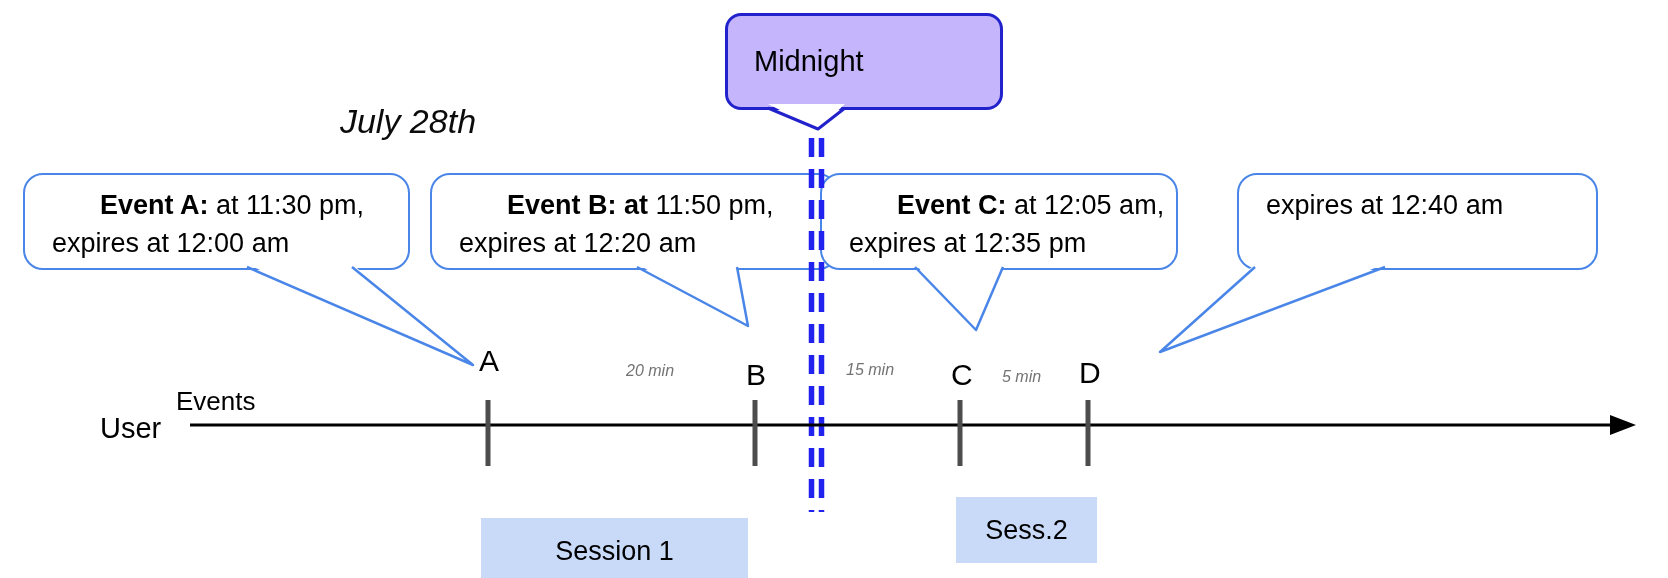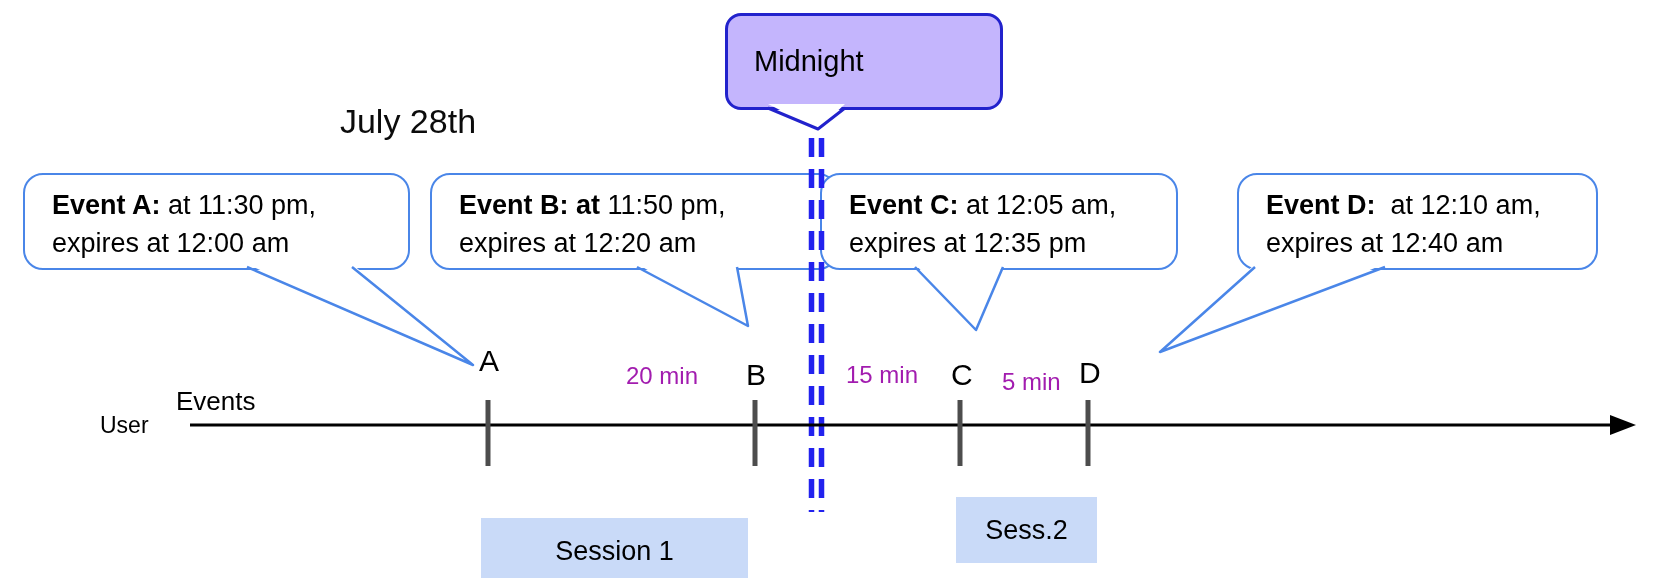--- a/index.html
+++ b/index.html
@@ -17,21 +17,21 @@
   }
   
   .date{
     position:absolute;
     width:240px;
     text-align:center;
     font-size:34px;
     color:#0b0b0b;
     z-index:2;
   }
-  .date-left{left:288px; top:102px;}
+  .date-left{left:288px; top:102px;font-style:italic;}
   .date-right{left:1065px; top:102px;}
 
   
   .midnight-box{
     position:absolute;
     left:725px; top:13px;
     width:278px; height:97px;
     box-sizing:border-box;
     border:3px solid var(--deep-blue);
     border-radius:16px;
@@ -50,37 +50,37 @@
     height:97px;
     border:2.5px solid var(--cornflower);
     border-radius:20px;
     background:#fff;
     padding:11px 20px 0 27px;
     font-size:27px;
     line-height:38px;
     white-space:nowrap;
     z-index:1;
   }
-  .callout b{font-weight:bold;}
+  .callout b{font-weight:bold;margin-left:48px;}
   .callout-a{left:23px;   top:173px; width:387px;}
   .callout-b{left:430px;  top:173px; width:408px;}
   .callout-c{left:820px;  top:173px; width:358px;}
   .callout-d{left:1237px; top:173px; width:361px;}
 
   
   .events-label{position:absolute; left:176px; top:350px; font-size:26px; z-index:2;margin-top:36px;}
-  .user-label{position:absolute; left:100px; top:412px; font-size:23px; z-index:2;}
+  .user-label{position:absolute; left:100px; top:412px; font-size:29px; z-index:2;}
 
   .tick-label{position:absolute; font-size:30px; z-index:2;}
   .tl-a{left:479px;  top:344px;}
   .tl-b{left:746px;  top:358px;}
   .tl-c{left:951px;  top:358px;}
   .tl-d{left:1079px; top:356px;}
 
-  .interval-label{position:absolute; font-size:24px; color:#a21caf; z-index:2;}
+  .interval-label{position:absolute; font-size:16px; color:#737373; z-index:2;font-style:italic;}
   .il-1{left:626px;  top:362px;}
   .il-2{left:846px;  top:361px;}
   .il-3{left:1002px; top:368px;}
 
   
   .session{
     position:absolute;
     top:497px; height:66px;
     background:var(--session-fill);
     display:flex; align-items:center; justify-content:center;
@@ -125,21 +125,20 @@
     <div><b>Event B: at</b><span> 11:50 pm,</span></div>
     <div>expires at 12:20 am</div>
   </div>
 
   <div class="callout callout-c">
     <div><b>Event C:</b><span> at 12:05 am,</span></div>
     <div>expires at 12:35 pm</div>
   </div>
 
   <div class="callout callout-d">
-    <div><b>Event D:</b><span>&nbsp; at 12:10 am,</span></div>
     <div>expires at 12:40 am</div>
   </div>
 
   <div class="events-label">Events</div>
   <div class="user-label">User</div>
 
   <div class="tick-label tl-a">A</div>
   <div class="tick-label tl-b">B</div>
   <div class="tick-label tl-c">C</div>
   <div class="tick-label tl-d">D</div>

